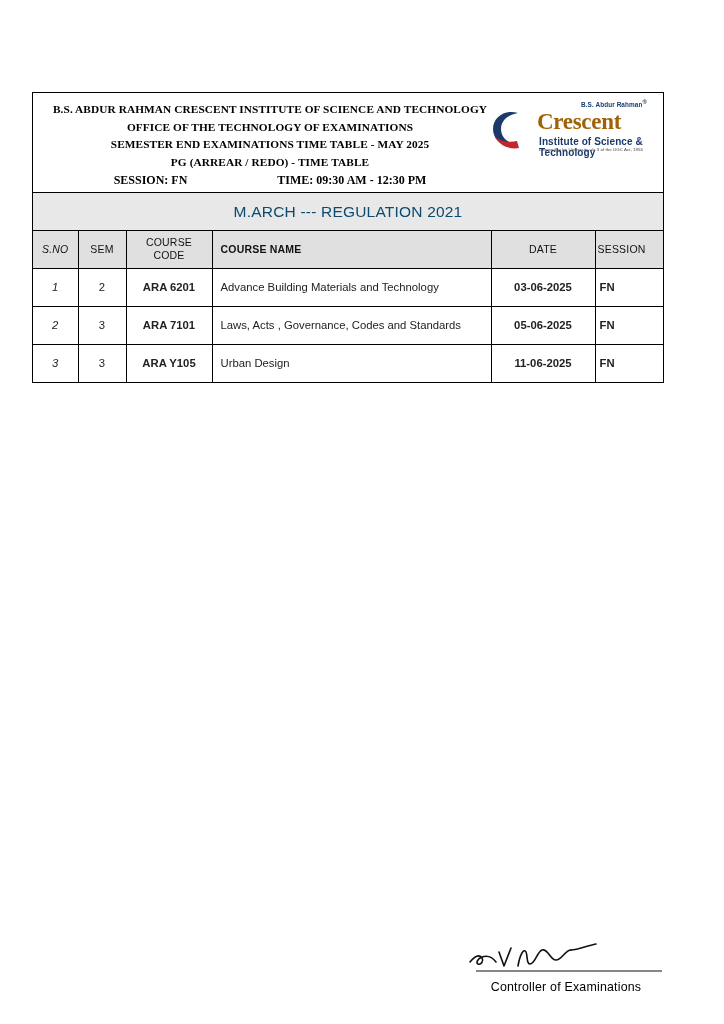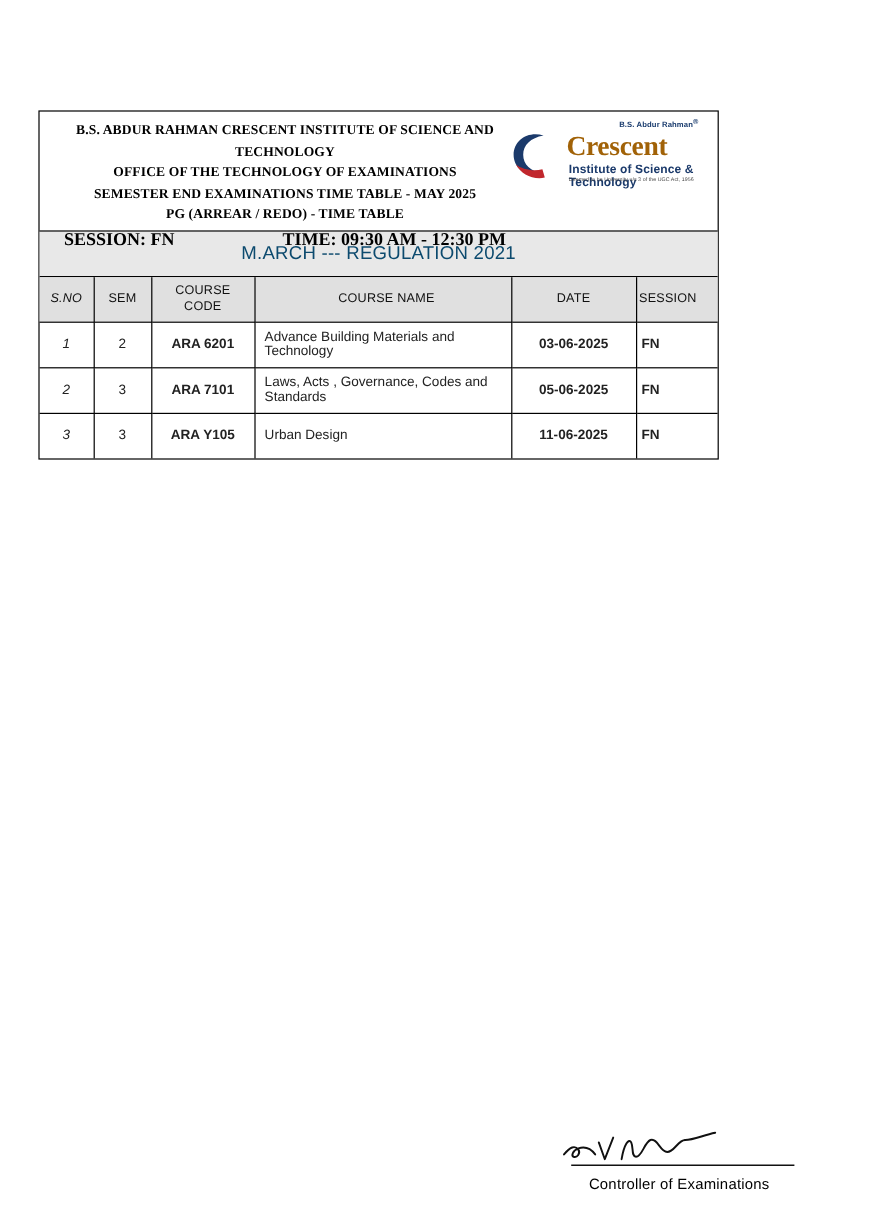--- a/index.html
+++ b/index.html
@@ -22,21 +22,21 @@
     top: 0;
     width: 724px;
     height: 1024px;
   }
 
   
   .doc-table {
     position: absolute;
     left: 32px;
     top: 92px;
-    width: 567px;
+    width: 632px;
     border: 1.3px solid #000;
     box-sizing: border-box;
   }
 
   
   .header-block {
     position: relative;
     border-bottom: 1.3px solid #000;
     height: 100px;
     box-sizing: border-box;
@@ -48,21 +48,21 @@
     font-size: 11.3px;
     text-align: center;
     line-height: 1.55;
     letter-spacing: 0.1px;
     padding-left: 4px;
     padding-right: 160px;
   }
   .header-line-2col {
     font-family: "Liberation Serif", serif;
     font-weight: bold;
-    font-size: 15px;
+    font-size: 12px;
     line-height: 1.55;
     padding-right: 160px;
     padding-left: 4px;
     display: flex;
     justify-content: center;
     gap: 90px;
   }
 
   
   .logo {
@@ -239,21 +239,21 @@
 
     <table class="tt">
       <thead>
         <tr>
           <th class="c-sno">S.NO</th>
           <th class="c-sem">SEM</th>
           <th class="c-code">
             <div class="th-two-line">COURSE</div>
             <div class="th-two-line">CODE</div>
           </th>
-          <th class="c-name" style="text-align:center;">COURSE NAME</th>
+          <th class="c-name" style="font-weight:bold;">COURSE NAME</th>
           <th class="c-date">DATE</th>
           <th class="c-sess">SESSION</th>
         </tr>
       </thead>
       <tbody>
         <tr>
           <td class="c-sno">1</td>
           <td class="c-sem">2</td>
           <td class="c-code">ARA 6201</td>
           <td class="c-name">Advance Building Materials and Technology</td>

